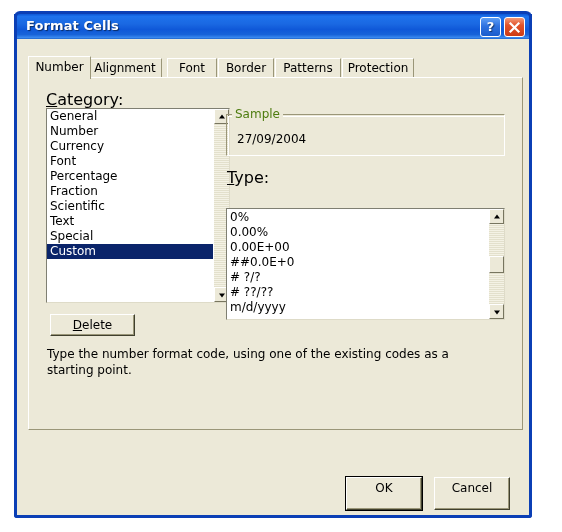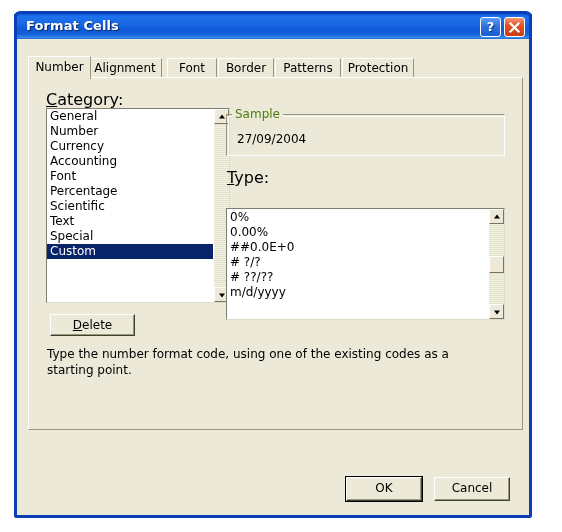--- a/index.html
+++ b/index.html
@@ -311,21 +311,21 @@
     height: 15px;
     line-height: 15px;
     padding-left: 3px;
     white-space: nowrap;
     cursor: default;
   }
 
   
   .dlgbtn {
     position: absolute;
-    height: 24px;
+    height: 33px;
     width: 76px;
     background: #ece9d8;
     border: 1px solid #ffffff;
     border-right-color: #40402e;
     border-bottom-color: #40402e;
     box-shadow: inset -1px -1px 0 #9a9678;
     box-sizing: border-box;
     font-size: 12px;
     color: #000000;
     text-align: center;
@@ -361,23 +361,23 @@
 
   <div id="tabpage">
 
     <div class="label" style="left:17px; top:12px;"><span class="ul">C</span><span>ategory:</span></div>
 
     <div class="sunken" id="category-list">
       <div id="category-items">
           <div class="cat-item">General</div>
           <div class="cat-item">Number</div>
           <div class="cat-item">Currency</div>
-          <div class="cat-item">Accounting</div>
           <div class="cat-item">Font</div>
           <div class="cat-item">Percentage</div>
+          <div class="cat-item">Fraction</div>
           <div class="cat-item">Scientific</div>
           <div class="cat-item">Text</div>
           <div class="cat-item">Special</div>
           <div class="cat-item selected">Custom</div>
         </div>
       <div class="vscroll">
         <div class="sb-btn up">
             <span class="sb-arrow"></span>
           </div>
         <div class="sb-btn down">
@@ -397,20 +397,21 @@
     <div id="sample-value">27/09/2004</div>
 
     <div class="label" id="type-label"><span class="ul">T</span><span>ype:</span></div>
 
     <div class="sunken" id="type-input">dd/mm/yyyy</div>
 
     <div class="sunken" id="type-list">
       <div id="type-items">
           <div class="type-item">0%</div>
           <div class="type-item">0.00%</div>
+          <div class="type-item">0.00E+00</div>
           <div class="type-item">##0.0E+0</div>
           <div class="type-item"># ?/?</div>
           <div class="type-item"># ??/??</div>
           <div class="type-item">m/d/yyyy</div>
         </div>
       <div class="vscroll">
         <div class="sb-btn up">
             <span class="sb-arrow"></span>
           </div>
         <div class="sb-thumb" style="top:47px;"></div>

